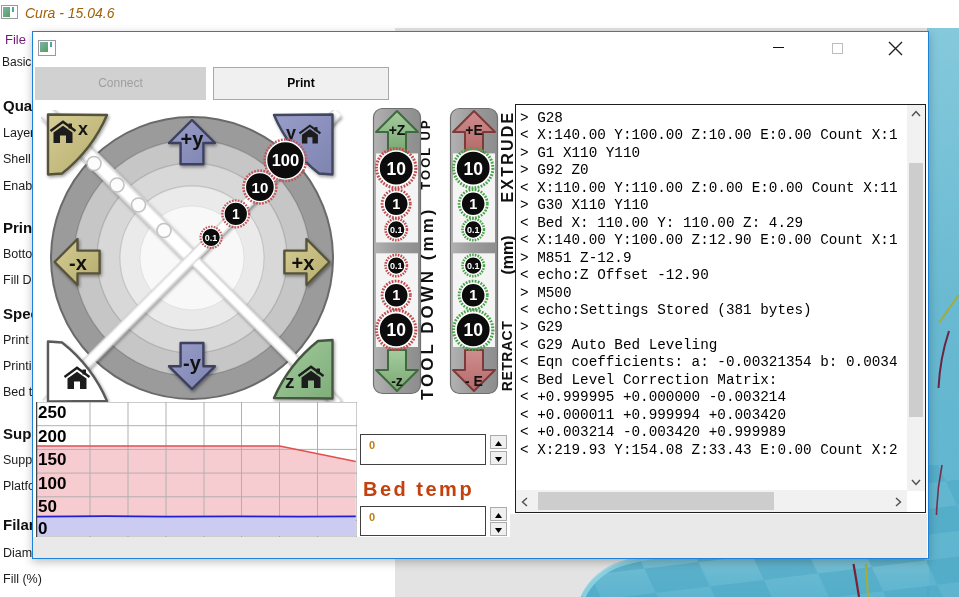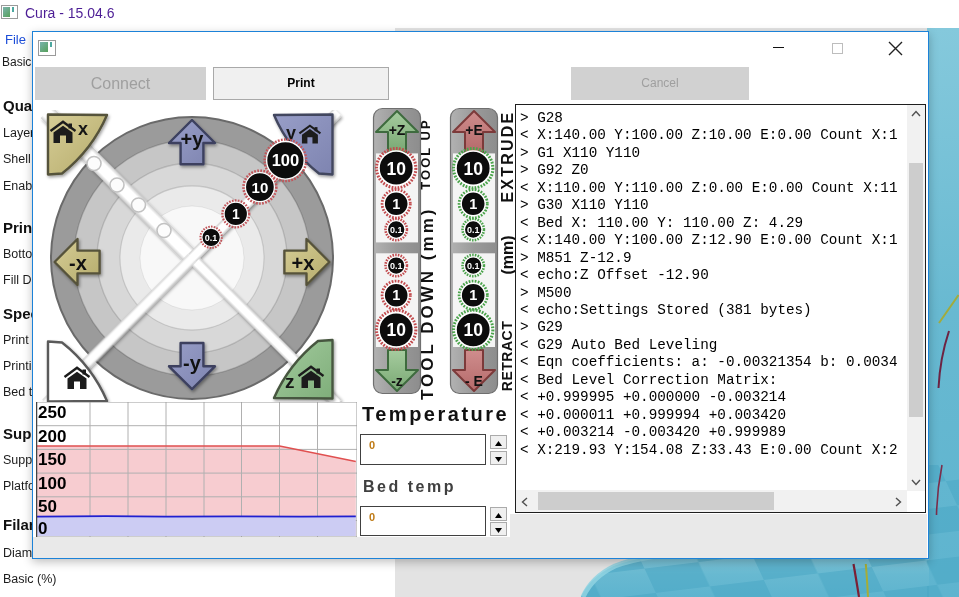--- a/index.html
+++ b/index.html
@@ -41,58 +41,57 @@
     <path d="M 547 437 Q 542 462 541.5 487" stroke="#7c2d4a" stroke-width="1.6" fill="none"></path>
     <path d="M 458.5 536 Q 461 550 464 569" stroke="#7c2035" stroke-width="2.2" fill="none"></path>
     <path d="M 470.8 536 Q 472 550 473 569" stroke="#a8ad35" stroke-width="2" fill="none"></path>
   </svg>
 </div>
 
 <div class="abs" style="left:1px;top:5px;width:15px;height:12px;border:1px solid #9a9a9a;background:#fff;">
   <div class="abs" style="left:1px;top:1px;width:7px;height:10px;background:linear-gradient(135deg,#7ab3ad,#57a05a);"></div>
   <div class="abs" style="left:10px;top:1px;width:2px;height:5px;background:#4da8a0;"></div>
 </div>
-<div class="abs" style="left:25px;top:5px;font-size:14px;color:#4c1d95;">Cura - 15.04.6</div>
-
-<div class="abs" style="left:5px;top:32px;font-size:13px;color:#1d4ed8;">File</div>
+<div class="abs" style="left:25px;top:5px;font-size:14px;color:#a16207;font-style:italic;">Cura - 15.04.6</div>
+
+<div class="abs" style="left:5px;top:32px;font-size:13px;color:#701a75;">File</div>
 <div class="lbl" style="left:2px;top:55px;font-size:12px;">Basic</div>
 <div class="lblb" style="left:3px;top:97px;">Quality</div>
 <div class="lbl" style="left:3px;top:126px;">Layer height (mm)</div>
 <div class="lbl" style="left:3px;top:152px;">Shell thickness (mm)</div>
 <div class="lbl" style="left:3px;top:179px;">Enable retraction</div>
 <div class="lblb" style="left:3px;top:219px;">Print</div>
 <div class="lbl" style="left:3px;top:247px;">Bottom/Top thickness</div>
 <div class="lbl" style="left:3px;top:273px;">Fill Density (%)</div>
 <div class="lblb" style="left:3px;top:305px;">Speed</div>
 <div class="lbl" style="left:3px;top:333px;">Print speed (mm/s)</div>
 <div class="lbl" style="left:3px;top:359px;">Printing temperature</div>
 <div class="lbl" style="left:3px;top:385px;">Bed temperature (C)</div>
 <div class="lblb" style="left:3px;top:425px;">Support</div>
 <div class="lbl" style="left:3px;top:453px;">Support type</div>
 <div class="lbl" style="left:3px;top:479px;">Platform adhesion</div>
 <div class="lblb" style="left:3px;top:516px;">Filament</div>
 <div class="lbl" style="left:3px;top:546px;">Diameter (mm)</div>
-<div class="abs" style="left:3px;top:572px;font-size:12.5px;color:#1c1c1c;">Basic (%)</div>
+<div class="abs" style="left:3px;top:572px;font-size:12.5px;color:#1c1c1c;">Fill (%)</div>
 
 <div class="abs" style="left:32px;top:31px;width:895px;height:526px;background:#fff;border:1px solid #1c82d8;box-shadow:0 3px 9px rgba(0,0,0,0.25);"></div>
 
 <div class="abs" style="left:38px;top:40px;width:16px;height:14px;border:1px solid #9a9a9a;background:#fff;">
   <div class="abs" style="left:1px;top:1px;width:8px;height:10px;background:linear-gradient(135deg,#7ab3ad,#57a05a);"></div>
   <div class="abs" style="left:11px;top:1px;width:2px;height:5px;background:#4da8a0;"></div>
 </div>
 
 <div class="abs" style="left:773px;top:47px;width:11px;height:1px;background:#111;"></div>
 <div class="abs" style="left:832px;top:43px;width:9px;height:9px;border:1px solid #bdbdbd;"></div>
 <svg class="abs" style="left:888px;top:41px;" width="15" height="15">
       <path d="M1 1 L14 14 M14 1 L1 14" stroke="#222" stroke-width="1.4"></path>
     </svg>
 
-<div class="abs" style="left:35px;top:67px;width:171px;height:33px;background:#d1d1d1;color:#9f9f9f;font-size:16px;line-height:33px;text-align:center;">Connect</div>
+<div class="abs" style="left:35px;top:67px;width:171px;height:33px;background:#d1d1d1;color:#9f9f9f;font-size:12px;line-height:33px;text-align:center;">Connect</div>
 <div class="abs" style="left:213px;top:67px;width:176px;height:33px;background:#f0f0f0;border:1px solid #a9a9a9;box-sizing:border-box;color:#000;font-size:12px;font-weight:bold;line-height:31px;text-align:center;">Print</div>
-<div class="abs" style="left:571px;top:67px;width:178px;height:33px;background:#d1d1d1;color:#9f9f9f;font-size:12px;line-height:33px;text-align:center;">Cancel</div>
 
 <svg class="abs" style="left:40px;top:110px;" width="305" height="295" viewBox="0 0 305 295">
   <defs>
     <linearGradient id="khaki" x1="0" y1="0" x2="1" y2="1">
       <stop offset="0" stop-color="#d6cd96"></stop>
           <stop offset="1" stop-color="#b5ab6b"></stop>
     </linearGradient>
     <linearGradient id="bluec" x1="0" y1="0" x2="1" y2="1">
       <stop offset="0" stop-color="#989ec8"></stop>
           <stop offset="1" stop-color="#7e84b0"></stop>
@@ -297,31 +296,30 @@
   <g font-size="17" font-weight="bold" fill="#000" font-family="Liberation Sans,sans-serif">
     <text x="2" y="16">250</text>
         <text x="2" y="40">200</text>
         <text x="2" y="63">150</text>
     <text x="2" y="87">100</text>
         <text x="2" y="110">50</text>
         <text x="2" y="132">0</text>
   </g>
 </svg>
 
-<div class="abs" style="left:362px;top:403px;font-size:20px;font-weight:bold;letter-spacing:2.5px;color:#111;">Temperature</div>
 <div class="abs" style="left:360px;top:434px;width:126px;height:31px;border:1px solid #404040;box-sizing:border-box;background:#fff;">
   <div class="abs" style="left:8px;top:4px;font-size:11px;font-weight:bold;color:#bf7b16;">0</div>
 </div>
 <div class="abs" style="left:490px;top:435px;width:17px;height:14px;background:#f0f0f0;border:1px solid #ababab;box-sizing:border-box;"><svg width="15" height="12">
         <path d="M7.5 3 L11 8 L4 8 Z" fill="#000"></path>
       </svg></div>
 <div class="abs" style="left:490px;top:451px;width:17px;height:14px;background:#f0f0f0;border:1px solid #ababab;box-sizing:border-box;"><svg width="15" height="12">
         <path d="M7.5 8 L11 3 L4 3 Z" fill="#000"></path>
       </svg></div>
-<div class="abs" style="left:363px;top:478px;font-size:16px;font-weight:bold;letter-spacing:2.5px;color:#404040;">Bed temp</div>
+<div class="abs" style="left:363px;top:478px;font-size:20px;font-weight:bold;letter-spacing:2.5px;color:#c2410c;">Bed temp</div>
 <div class="abs" style="left:360px;top:506px;width:126px;height:30px;border:1px solid #404040;box-sizing:border-box;background:#fff;">
   <div class="abs" style="left:8px;top:4px;font-size:11px;font-weight:bold;color:#bf7b16;">0</div>
 </div>
 <div class="abs" style="left:490px;top:507px;width:17px;height:14px;background:#f0f0f0;border:1px solid #ababab;box-sizing:border-box;"><svg width="15" height="12">
         <path d="M7.5 3 L11 8 L4 8 Z" fill="#000"></path>
       </svg></div>
 <div class="abs" style="left:490px;top:522px;width:17px;height:14px;background:#f0f0f0;border:1px solid #ababab;box-sizing:border-box;"><svg width="15" height="12">
         <path d="M7.5 8 L11 3 L4 3 Z" fill="#000"></path>
       </svg></div>
 

